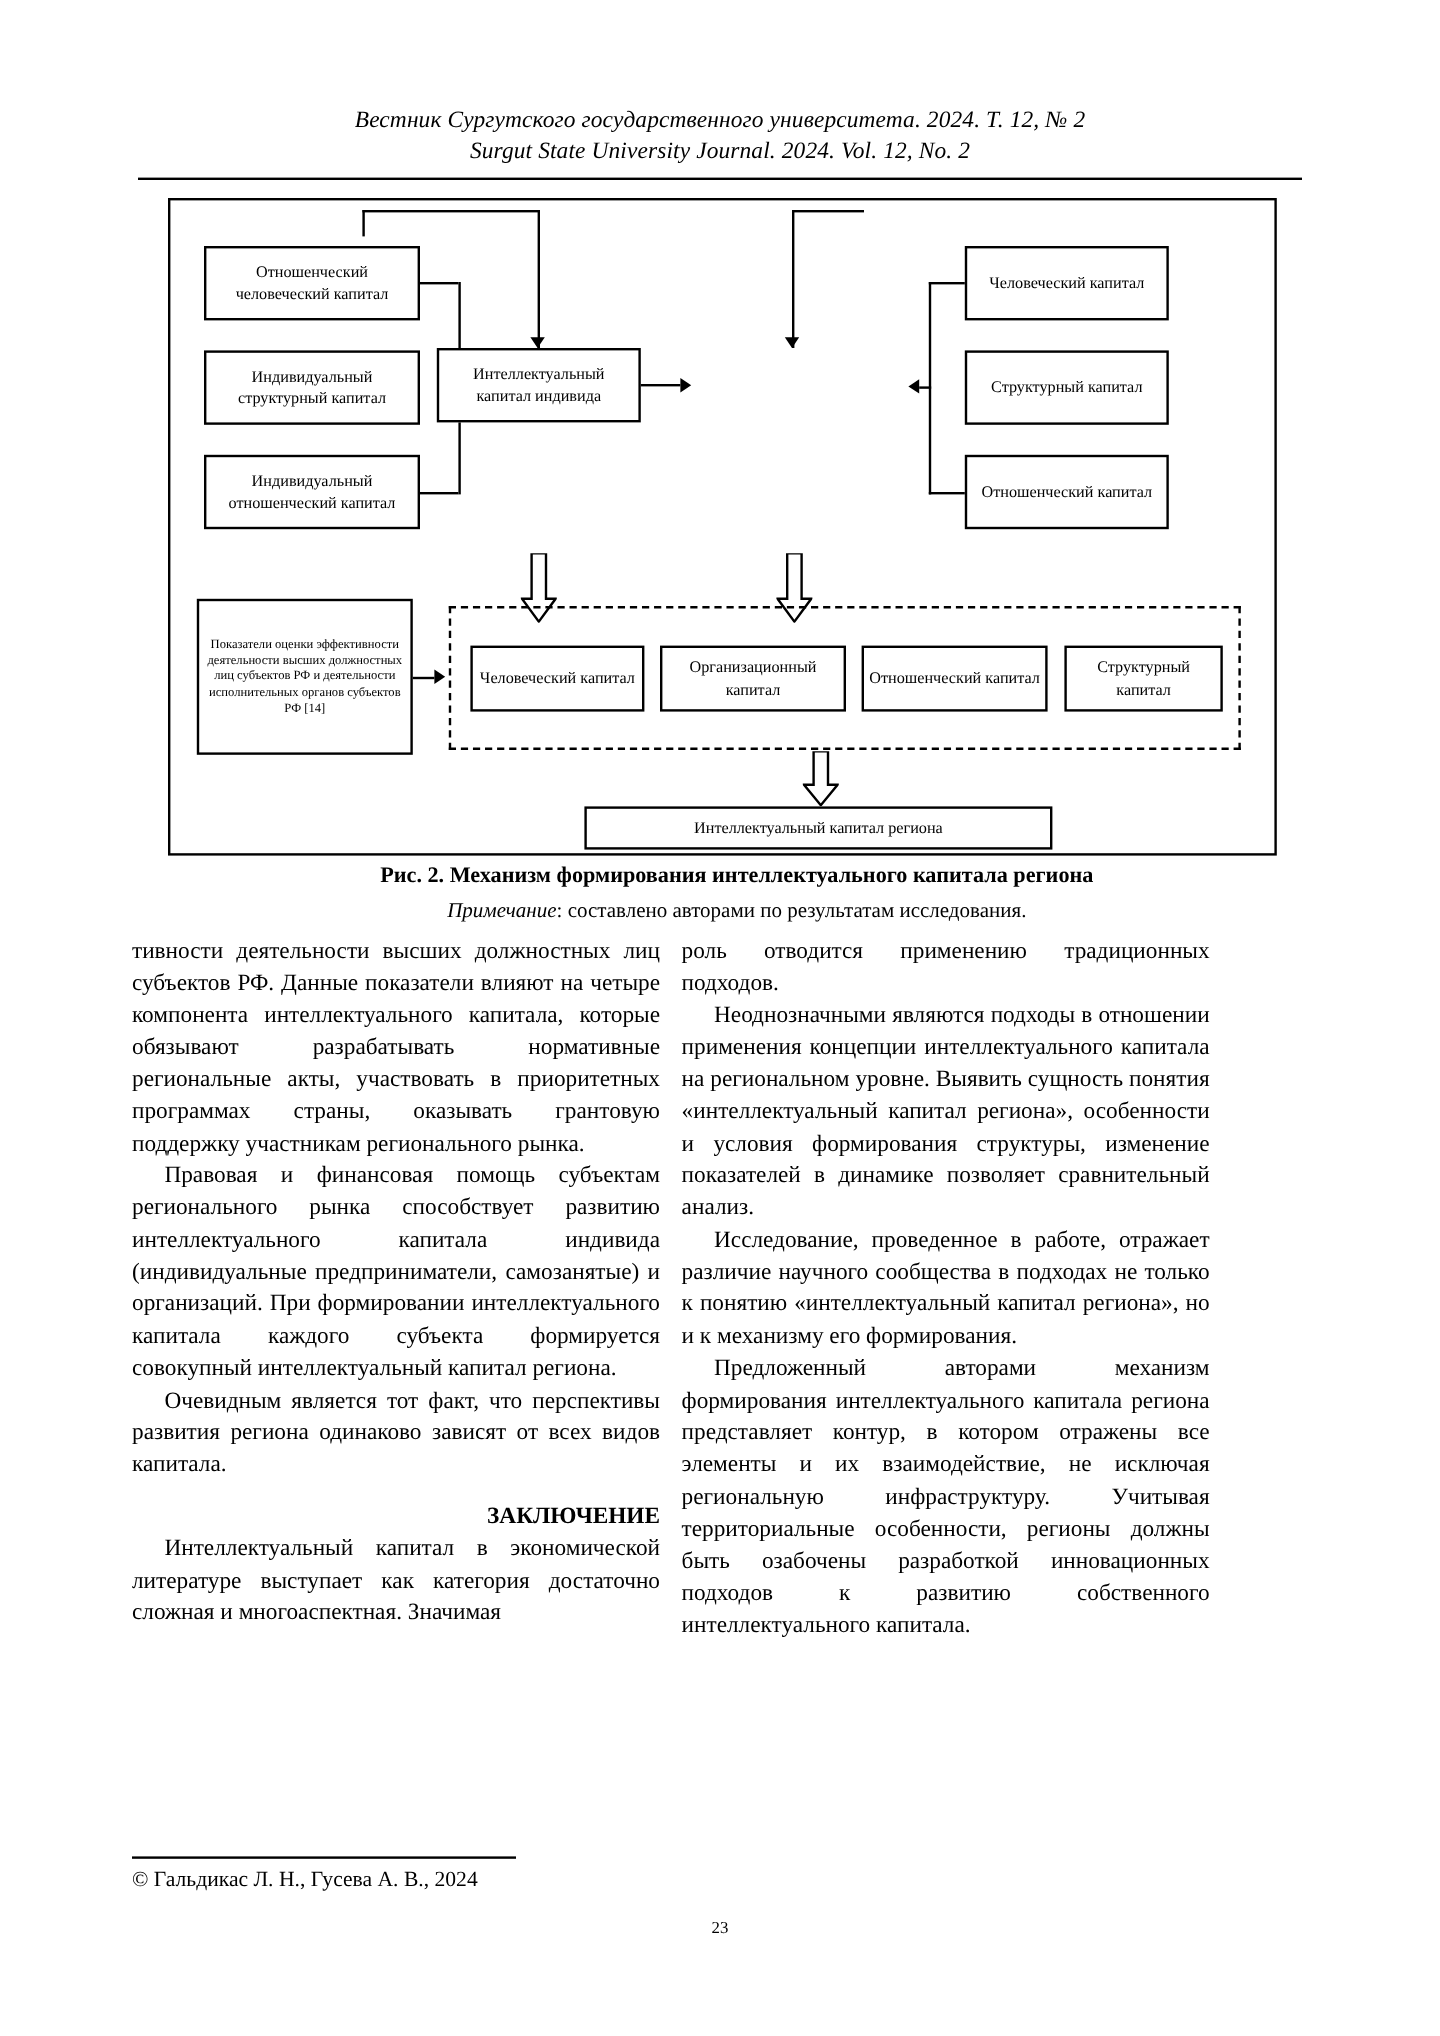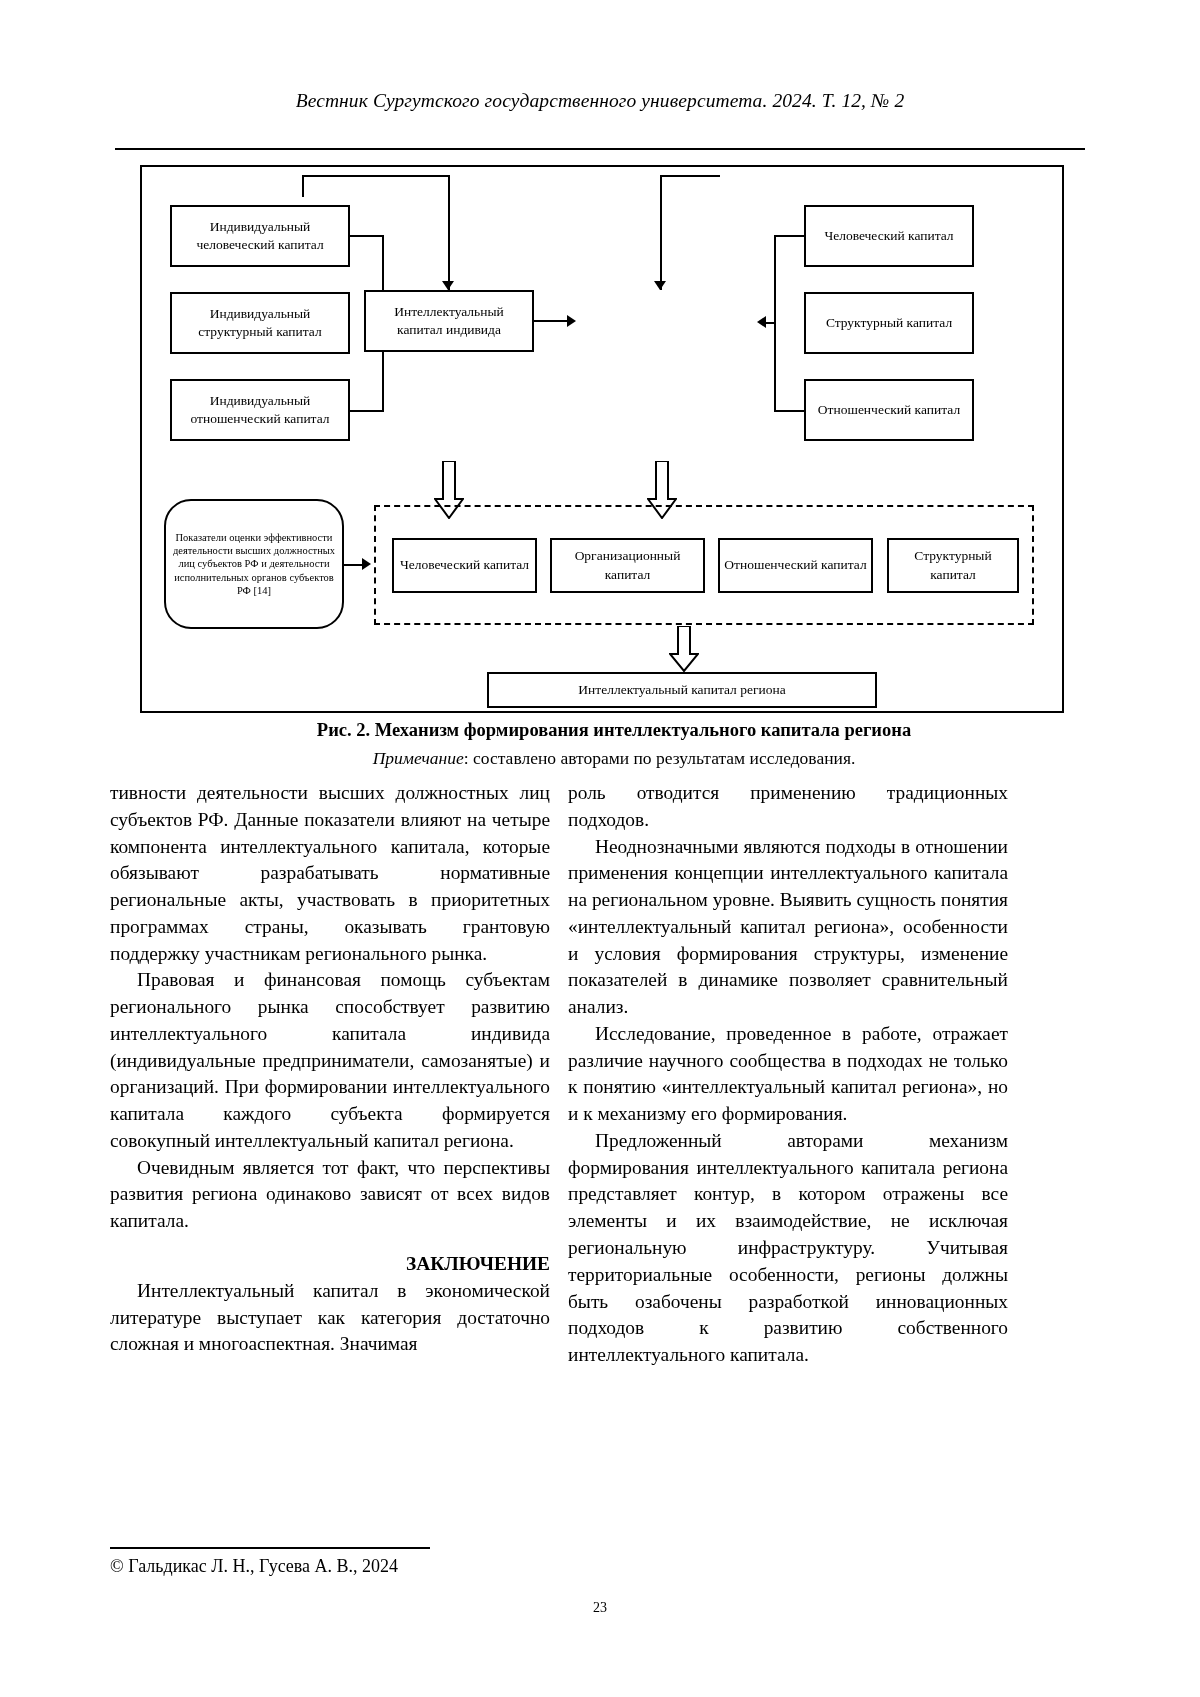--- a/index.html
+++ b/index.html
@@ -69,21 +69,21 @@
     box-sizing: border-box;
     display: flex;
     align-items: center;
     justify-content: center;
     text-align: center;
     font-family: "Liberation Serif", serif;
     font-size: 13.5px;
     line-height: 1.35;
     padding: 2px 4px;
   }
-  .fbox.tiny { font-size: 10.5px; line-height: 1.25; border-radius: 27px; }
+  .fbox.tiny { font-size: 10.5px; line-height: 1.25; }
 
   
   .ln {
     position: absolute;
     background: #000;
   }
   .ln.h { height: 2px; }
   .ln.v { width: 2px; }
 
   
@@ -193,27 +193,28 @@
     font-size: 14px;
   }
 </style>
 </head>
 <body>
 
 <div class="page">
 
   <div class="header">
     <div class="line1">Вестник Сургутского государственного университета. 2024. Т. 12, № 2</div>
+    <div class="line2">Surgut State University Journal. 2024. Vol. 12, No. 2</div>
   </div>
   <div class="header-rule"></div>
 
   <div class="figure">
 
     <div class="fbox" style="left:28px; top:38px; width:180px; height:62px;">
-      <span>Индивидуальный человеческий капитал</span>
+      <span>Отношенческий человеческий капитал</span>
     </div>
     <div class="fbox" style="left:28px; top:125px; width:180px; height:62px;">
       <span>Индивидуальный структурный капитал</span>
     </div>
     <div class="fbox" style="left:28px; top:212px; width:180px; height:62px;">
       <span>Индивидуальный отношенческий капитал</span>
     </div>
 
     <div class="ln h" style="left:208px; top:68px; width:32px;"></div>
     <div class="ln h" style="left:208px; top:243px; width:32px;"></div>

